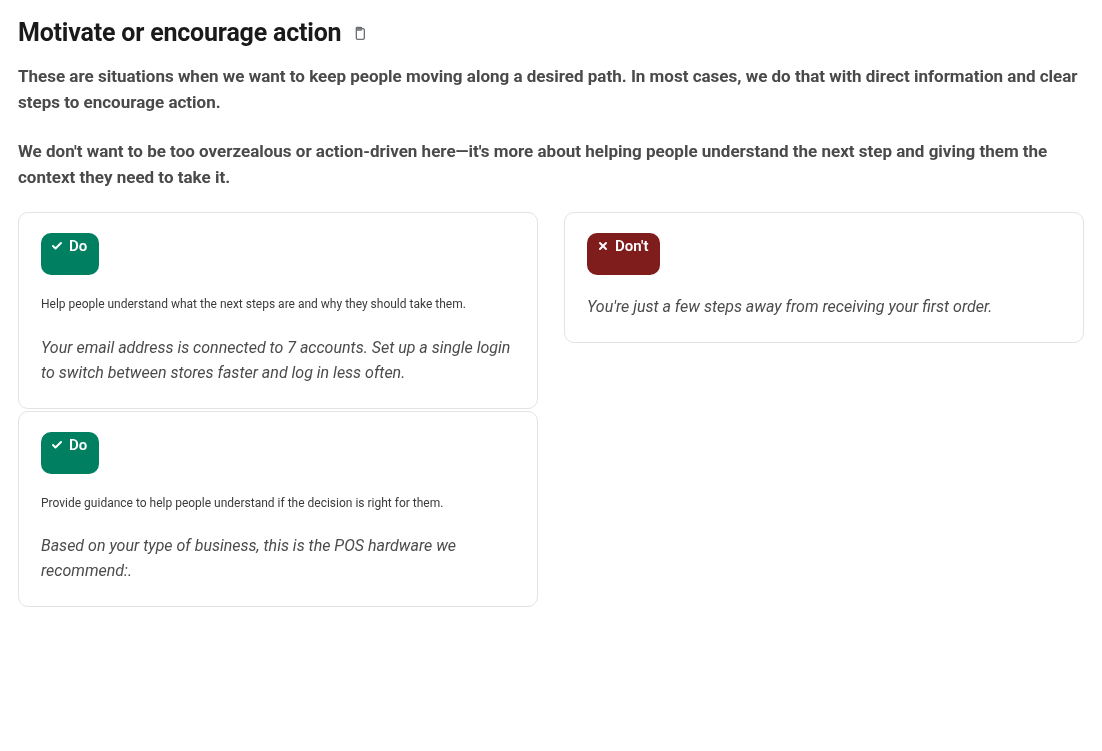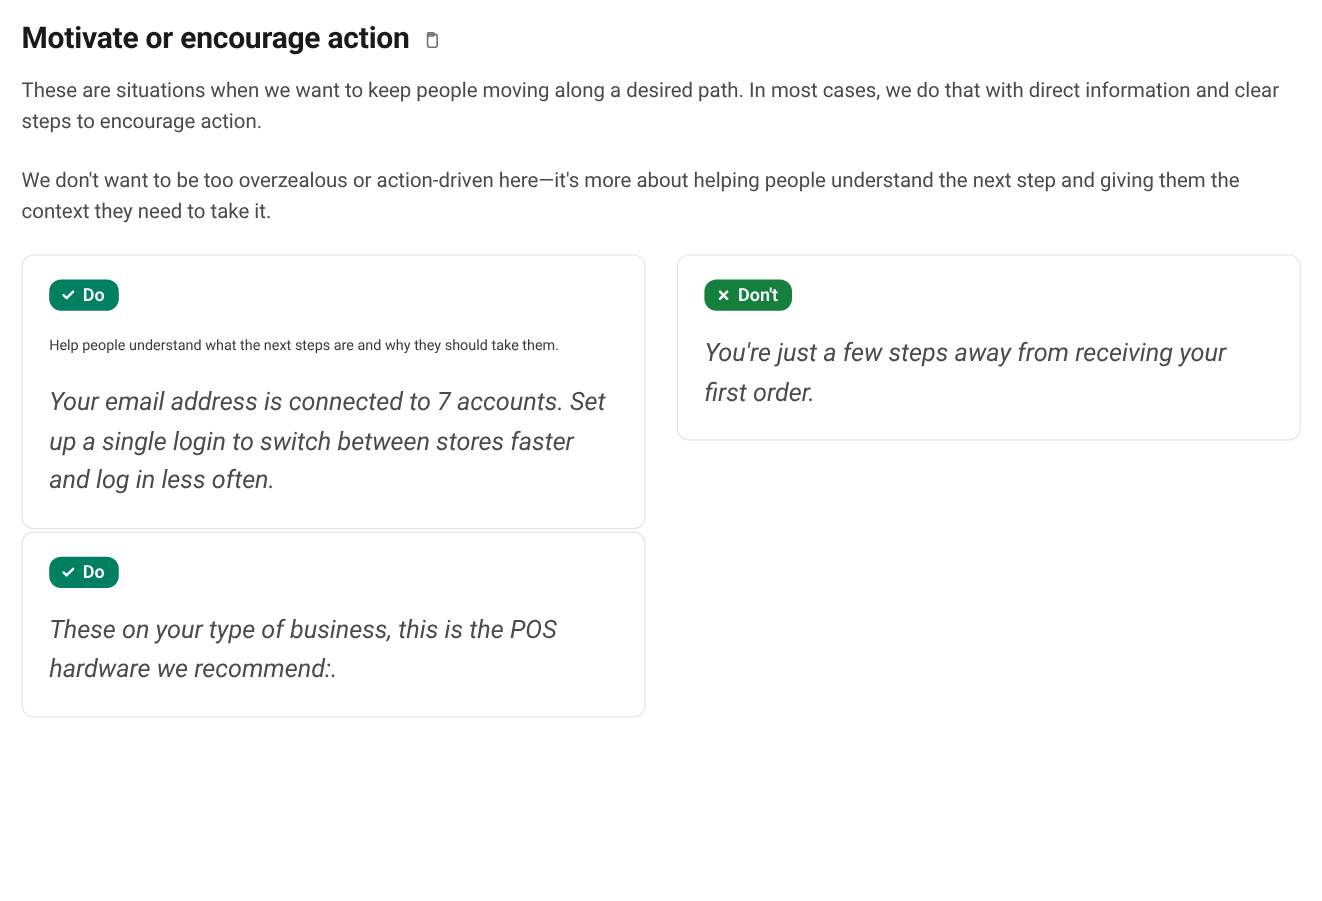--- a/index.html
+++ b/index.html
@@ -33,20 +33,21 @@
       align-items: center;
       cursor: pointer;
       margin-top: 2px;
     }
     .intro {
       font-size: 17px;
       line-height: 1.55;
       color: #4a4a4a;
       margin-bottom: 22px;
       max-width: 1060px;
+      font-weight: bold;
     }
     .cards {
       display: flex;
       gap: 26px;
       align-items: flex-start;
       flex-wrap: wrap;
     }
     .column {
       display: flex;
       flex-direction: column;
@@ -57,44 +58,44 @@
       border: 1px solid #e1e3e5;
       border-radius: 10px;
       padding: 20px 22px 22px 22px;
       background: #fff;
       width: 520px;
     }
     .badge {
       display: inline-flex;
       align-items: center;
       gap: 6px;
-      padding: 4px 12px 4px 10px;
+      padding: 4px 12px 20px 10px;
       border-radius: 10px;
       font-size: 15px;
       font-weight: 600;
       color: #fff;
       margin-bottom: 20px;
     }
     .badge-do {
       background: #008060;
     }
     .badge-dont {
-      background: #15803d;
+      background: #7f1d1d;
     }
     .badge svg {
       flex-shrink: 0;
     }
     .card-desc {
       font-size: 12px;
       line-height: 1.55;
       color: #3b3b3b;
       margin-bottom: 22px;
     }
     .card-example {
-      font-size: 21px;
+      font-size: 16px;
       line-height: 1.55;
       font-style: italic;
       color: #4b4b4b;
     }
   </style>
 </head>
 <body>
 
 <div class="heading-row">
   <h2>Motivate or encourage action</h2>
@@ -124,21 +125,22 @@
       <p class="card-example">Your email address is connected to 7 accounts. Set up a single login to switch between stores faster and log in less often.</p>
     </div>
 
     <div class="card">
       <span class="badge badge-do">
         <svg width="12" height="12" viewBox="0 0 24 24" fill="none" stroke="#fff" stroke-width="4" stroke-linecap="round" stroke-linejoin="round">
           <polyline points="20 6 9 17 4 12"></polyline>
         </svg>
         <span>Do</span>
       </span>
-      <p class="card-example">These on your type of business, this is the POS hardware we recommend:.</p>
+      <p class="card-desc">Provide guidance to help people understand if the decision is right for them.</p>
+      <p class="card-example">Based on your type of business, this is the POS hardware we recommend:.</p>
     </div>
   </div>
 
   <div class="column">
     <div class="card">
       <span class="badge badge-dont">
         <svg width="12" height="12" viewBox="0 0 24 24" fill="none" stroke="#fff" stroke-width="4" stroke-linecap="round" stroke-linejoin="round">
           <line x1="18" y1="6" x2="6" y2="18"></line>
           <line x1="6" y1="6" x2="18" y2="18"></line>
         </svg>

